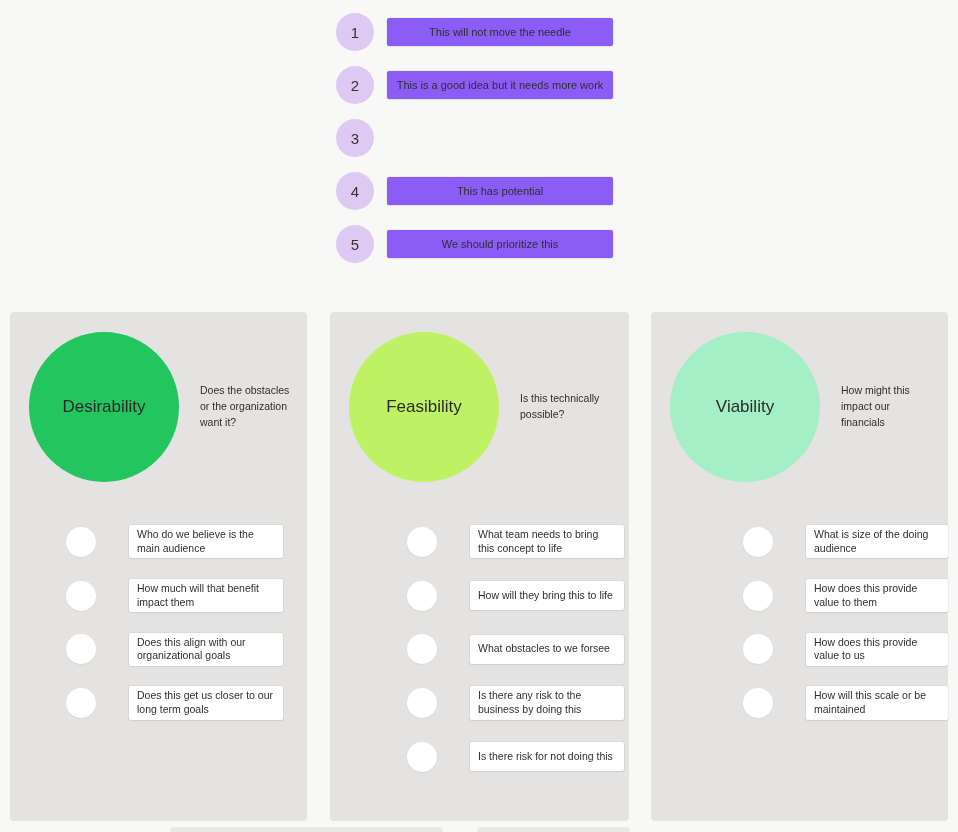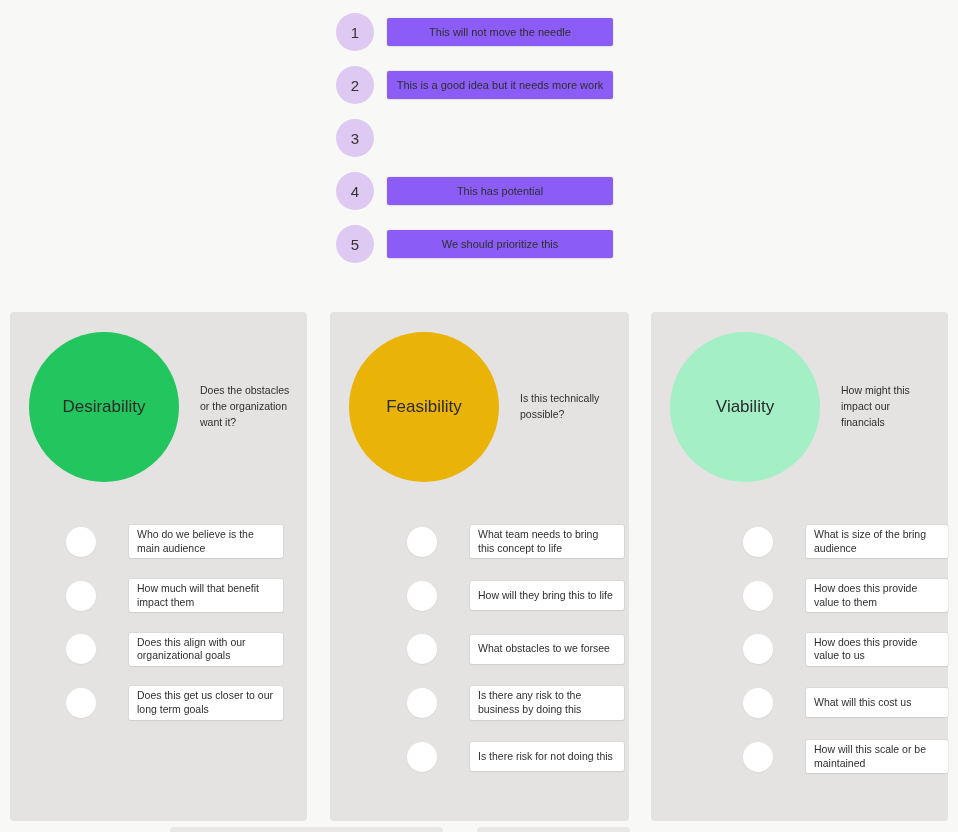--- a/index.html
+++ b/index.html
@@ -122,21 +122,21 @@
       </div>
       <div class="q-row">
         <div class="dot"></div>
         <div class="q-card">Does this get us closer to our long term goals</div>
       </div>
     </div>
   </section>
 
   <section class="panel p2" style="left:330px;width:299px">
     <div class="panel-header">
-      <div class="big-circle" style="background: #eab308;">
+      <div class="big-circle" style="background: #bef264;">
         <span>Feasibility</span>
       </div>
       <div class="panel-desc">Is this technically possible?</div>
     </div>
     <div class="q-list">
       <div class="q-row">
         <div class="dot"></div>
         <div class="q-card">What team needs to bring this concept to life</div>
       </div>
       <div class="q-row">
@@ -161,33 +161,29 @@
   <section class="panel p3" style="left:651px;width:297px">
     <div class="panel-header">
       <div class="big-circle" style="background: rgb(164, 239, 197);">
         <span>Viability</span>
       </div>
       <div class="panel-desc">How might this impact our financials</div>
     </div>
     <div class="q-list">
       <div class="q-row">
         <div class="dot"></div>
-        <div class="q-card">What is size of the bring audience</div>
+        <div class="q-card">What is size of the doing audience</div>
       </div>
       <div class="q-row">
         <div class="dot"></div>
         <div class="q-card">How does this provide value to them</div>
       </div>
       <div class="q-row">
         <div class="dot"></div>
         <div class="q-card">How does this provide value to us</div>
-      </div>
-      <div class="q-row">
-        <div class="dot"></div>
-        <div class="q-card">What will this cost us</div>
       </div>
       <div class="q-row">
         <div class="dot"></div>
         <div class="q-card">How will this scale or be maintained</div>
       </div>
     </div>
   </section>
 
   <div class="edge-strip" style="left:170px;width:273px"></div>
   <div class="edge-strip" style="left:477px;width:153px"></div>

